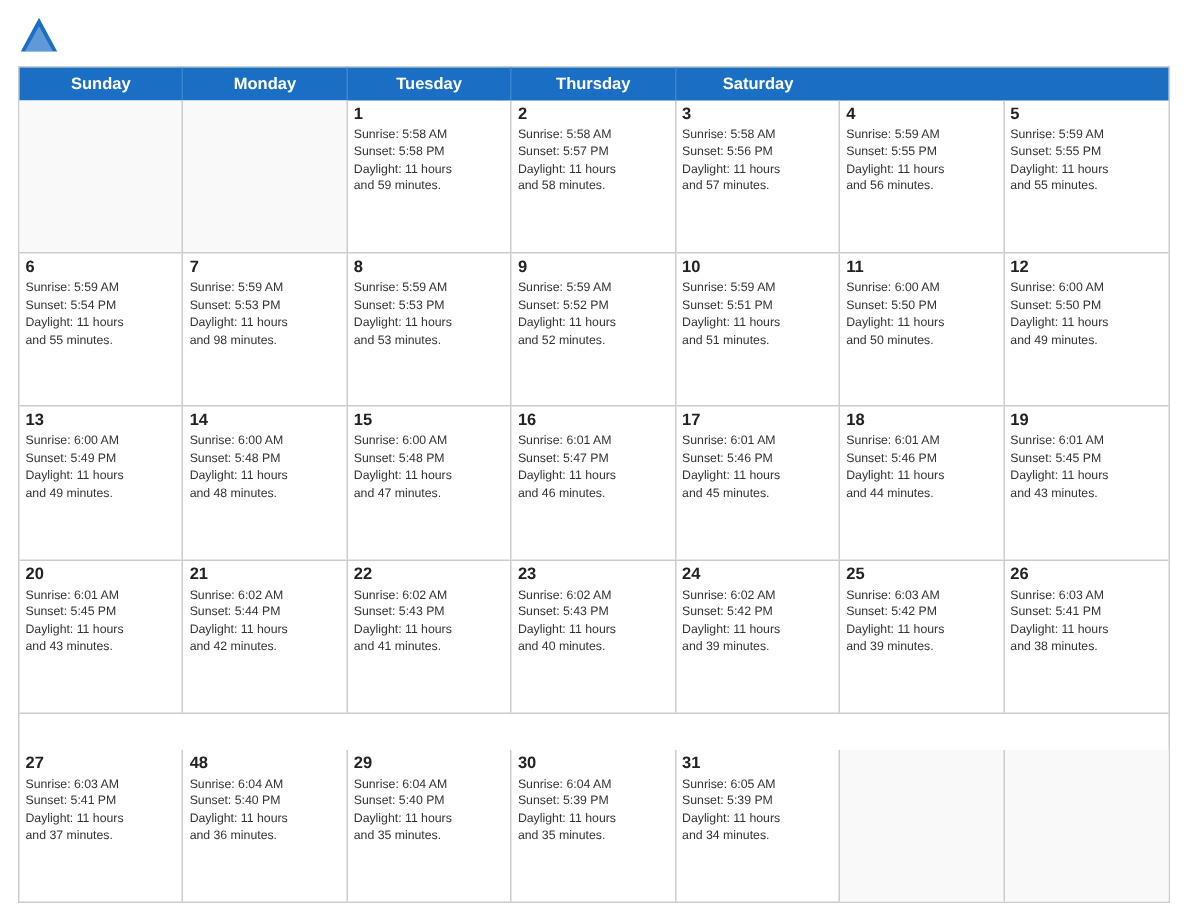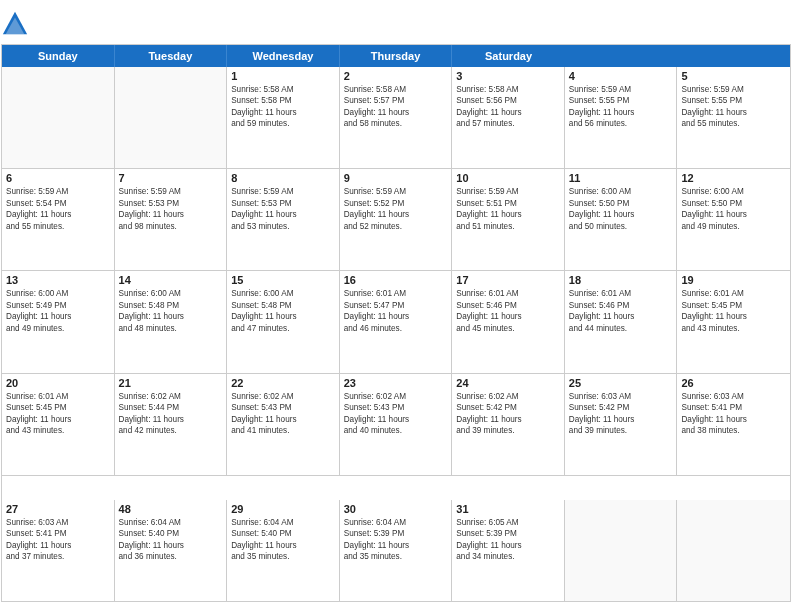--- a/index.html
+++ b/index.html
@@ -6,21 +6,21 @@
     body {
       font-family: Arial, sans-serif;
       background: #fff;
       width: 792px;
       height: 612px;
       overflow: hidden;
     }
     .page {
       width: 792px;
       height: 612px;
-      padding: 10px 1px;
+      padding: 10px 12px;
       display: flex;
       flex-direction: column;
     }
     .header {
       display: flex;
       justify-content: space-between;
       align-items: flex-start;
       margin-bottom: 6px;
     }
     .logo {
@@ -130,22 +130,22 @@
     </div>
     <div class="title-block">
       <div class="month-title"></div>
       <div class="location"></div>
     </div>
   </div>
 
   <div class="calendar">
     <div class="cal-header-row">
     <div class="cal-header-cell">Sunday</div>
+        <div class="cal-header-cell">Monday</div>
         <div class="cal-header-cell">Tuesday</div>
-        <div class="cal-header-cell">Wednesday</div>
         <div class="cal-header-cell">Thursday</div>
         <div class="cal-header-cell">Saturday</div>
       </div>
     <div class="cal-body">
     <div class="cal-row">
           <div class="cal-cell empty"></div>
           <div class="cal-cell empty"></div>
           <div class="cal-cell">
             <div class="day-num">1</div>
             <div class="cell-line">Sunrise: 5:58 AM</div>

